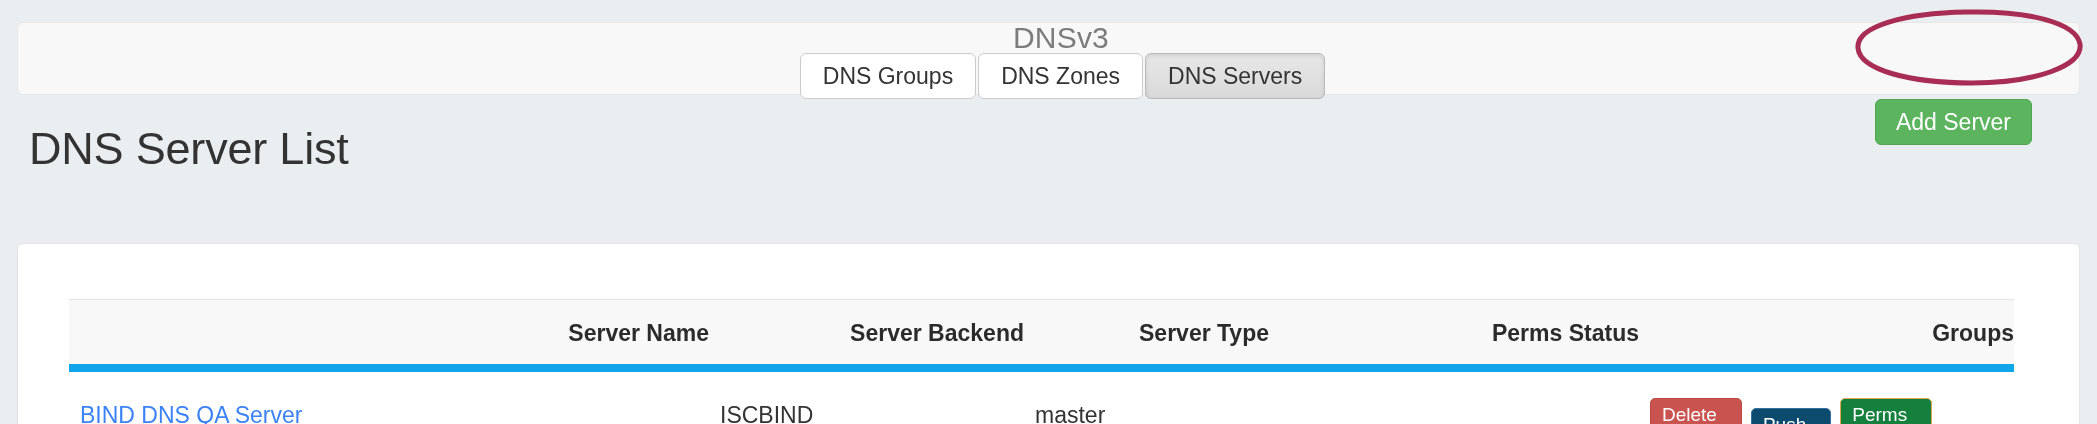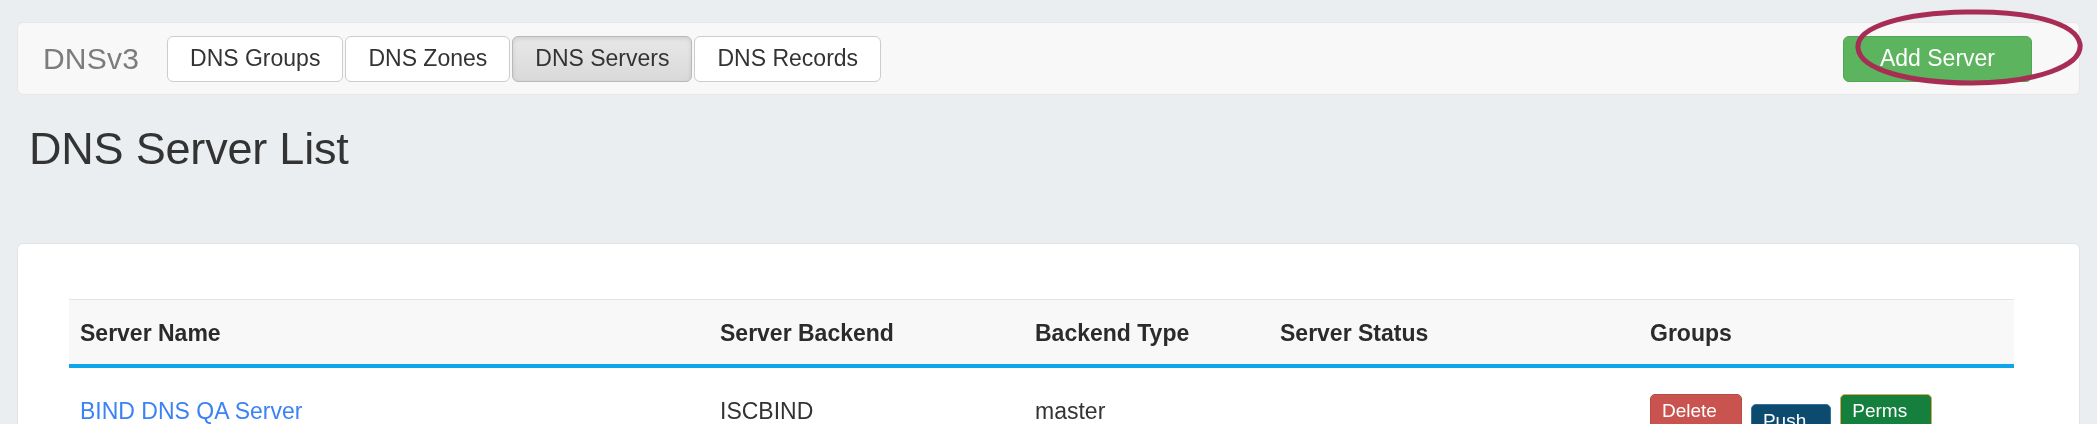--- a/index.html
+++ b/index.html
@@ -17,20 +17,21 @@
   
   #navbar {
     position: absolute;
     left: 17px; top: 22px;
     width: 2063px; height: 73px;
     background: #f8f8f8;
     border: 1px solid #e7e7e7;
     border-radius: 6px;
     display: flex;
     align-items: center;
+    flex-direction: column;
   }
   #brand {
     margin-left: 25px;
     font-size: 30px;
     color: #7c7c7c;
     letter-spacing: .2px;
     line-height: 1;
     white-space: nowrap;
   }
   #nav-buttons {
@@ -62,21 +63,21 @@
 
   #add-server-wrap {
     margin-left: auto;
     margin-right: 47px;
     position: relative;
     display: flex;
     align-items: center;
   }
   #add-server-btn {
     height: 46px;
-    padding: 0 36px;
+    padding: 0 20px;
     font-size: 23px;
     color: #ffffff;
     background: #5cb45f;
     border: 1px solid #50a653;
     border-radius: 6px;
     display: flex;
     align-items: center;
     justify-content: center;
     white-space: nowrap;
     cursor: pointer;
@@ -118,26 +119,26 @@
   
   #server-table {
     position: absolute;
     left: 51px; top: 55px;
     width: 1945px;
     border-collapse: collapse;
     font-size: 23px;
   }
   #server-table thead tr { background: #f8f8f8; }
   #server-table th {
-    text-align: left;
+    text-align: right;
     font-weight: bold;
     color: #2b2b2b;
     padding: 20px 0 17px 11px;
     border-top: 1px solid #e4e4e4;
-    border-bottom: 4px solid #0ea5e9;
+    border-bottom: 8px solid #0ea5e9;
     white-space: nowrap;
   }
   #server-table td {
     padding: 16px 0 15px 11px;
     color: #333333;
     border-bottom: 1px solid #eeeeee;
     vertical-align: middle;
     white-space: nowrap;
   }
   .col-name    { width: 640px; }
@@ -173,21 +174,20 @@
 </head>
 <body>
 
 <div id="navbar">
   <div id="brand">DNSv3</div>
 
   <div id="nav-buttons">
     <div class="nav-btn">DNS Groups</div>
     <div class="nav-btn">DNS Zones</div>
     <div class="nav-btn active">DNS Servers</div>
-    <div class="nav-btn">DNS Records</div>
   </div>
 
   <div id="add-server-wrap">
     <div id="add-server-btn">Add Server</div>
   </div>
 </div>
 
 <svg id="annotation-ellipse" viewBox="0 0 230 78" fill="none" xmlns="http://www.w3.org/2000/svg">
   <path d="M116 4
            C 172 3, 222 14, 226 36
@@ -197,22 +197,22 @@
 </svg>
 
 <h1 id="page-title">DNS Server List</h1>
 
 <div id="content-panel">
   <table id="server-table">
     <thead>
       <tr>
         <th class="col-name">Server Name</th>
         <th class="col-backend">Server Backend</th>
-        <th class="col-type">Backend Type</th>
-        <th class="col-status">Server Status</th>
+        <th class="col-type">Server Type</th>
+        <th class="col-status">Perms Status</th>
         <th class="col-actions">Groups</th>
       </tr>
     </thead>
     <tbody>
       <tr>
         <td>
           <a class="server-link">BIND DNS QA Server</a>
         </td>
         <td>ISCBIND</td>
         <td>master</td>

